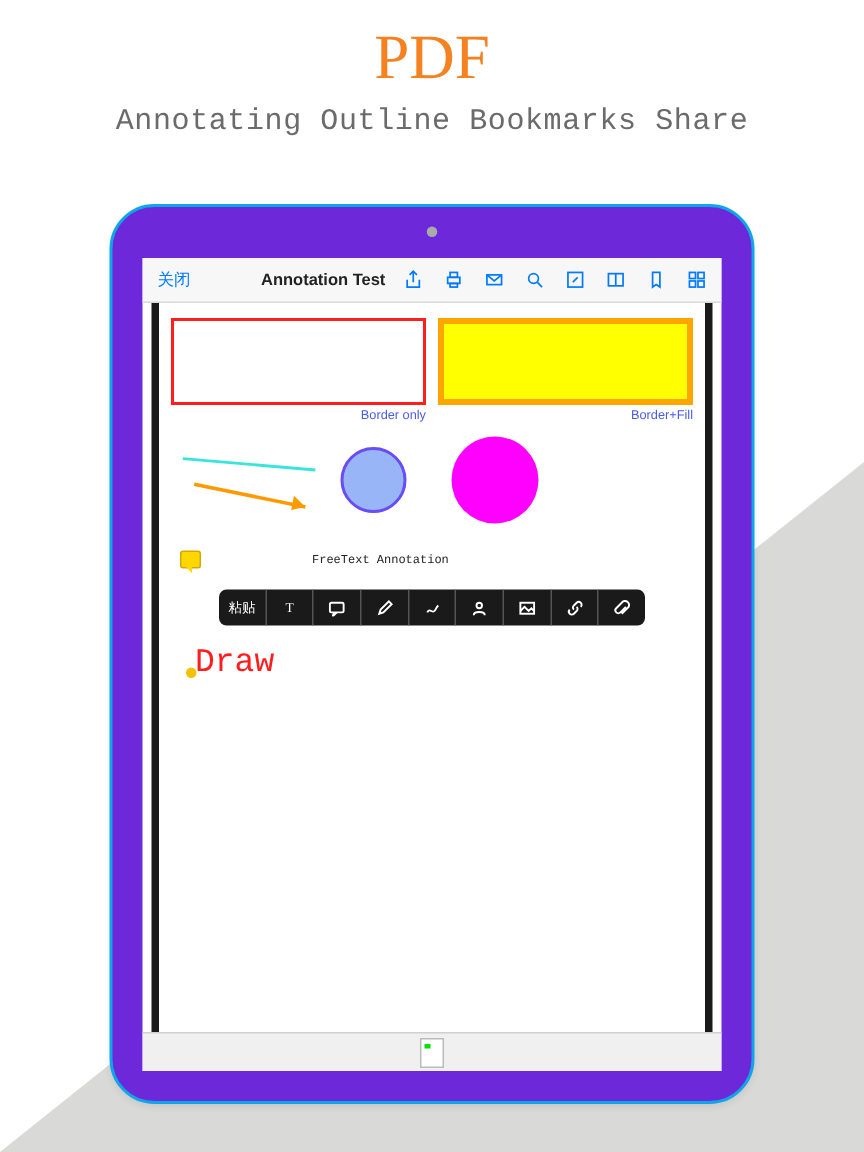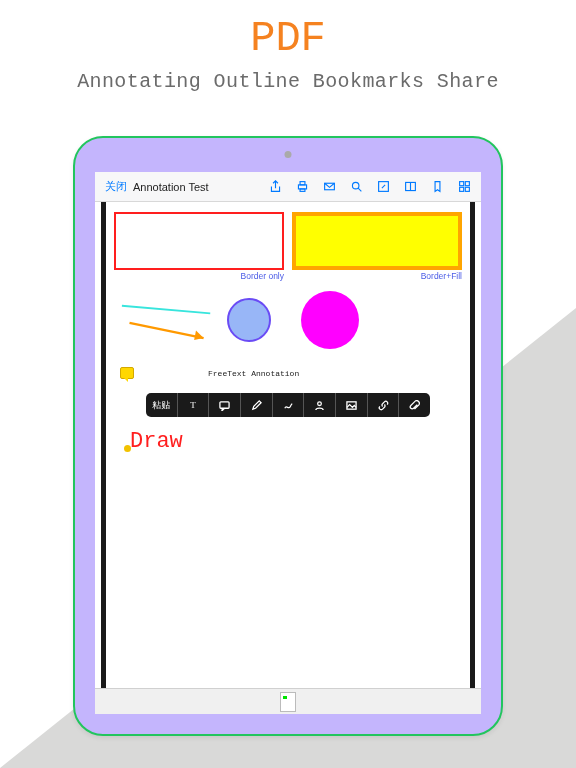--- a/index.html
+++ b/index.html
@@ -22,39 +22,39 @@
   .hdr {
     position: relative;
     text-align: center;
     padding-top: 18px;
     z-index: 2;
   }
   .hdr h1 {
     color: #f58220;
     font-size: 42px;
     font-weight: 400;
-    font-family: Liberation Mono, monospace;
+    font-family: Liberation Serif, serif;
     line-height: 1;
   }
   .hdr p {
     color: #6b6b6b;
     font-size: 20px;
     font-family: "Courier New", monospace;
     margin-top: 10px;
     letter-spacing: .4px;
   }
   .ipad {
     position: absolute;
     left: 50%;
     top: 136px;
     transform: translateX(-50%);
     width: 430px;
     height: 600px;
-    background: #c4b5fd;
-    border: 2px solid #22c55e;
+    background: #6d28d9;
+    border: 2px solid #0ea5e9;
     border-radius: 30px;
     z-index: 3;
     box-shadow: 0 2px 5px rgba(0,0,0,.08);
   }
   .cam {
     width: 7px; height: 7px;
     background: #aaa;
     border-radius: 50%;
     position: absolute;
     top: 13px; left: 50%;
@@ -70,21 +70,21 @@
   .topbar {
     height: 30px;
     background: #f7f7f8;
     border-bottom: 1px solid #d8d8d8;
     display: flex;
     align-items: center;
     font-size: 11px;
     padding: 0 4px;
   }
   .close-btn { color: #007aff; padding: 0 6px; }
-  .title { color: #222; font-weight: 400; flex: 0 0 auto; }
+  .title { color: #222; font-weight: 700; flex: 0 0 auto; margin-left: 41px; }
   .spacer { flex: 1; }
   .topicons { display: flex; gap: 14px; padding-right: 6px; }
   .topicons span { color: #007aff; display: inline-flex; align-items: center; }
   .topicons svg { width: 13px; height: 13px; stroke: #007aff; fill: none; stroke-width: 1.4; }
 
   .page {
     position: absolute;
     top: 30px; bottom: 26px;
     left: 6px; right: 6px;
     border-left: 5px solid #1a1a1a;

